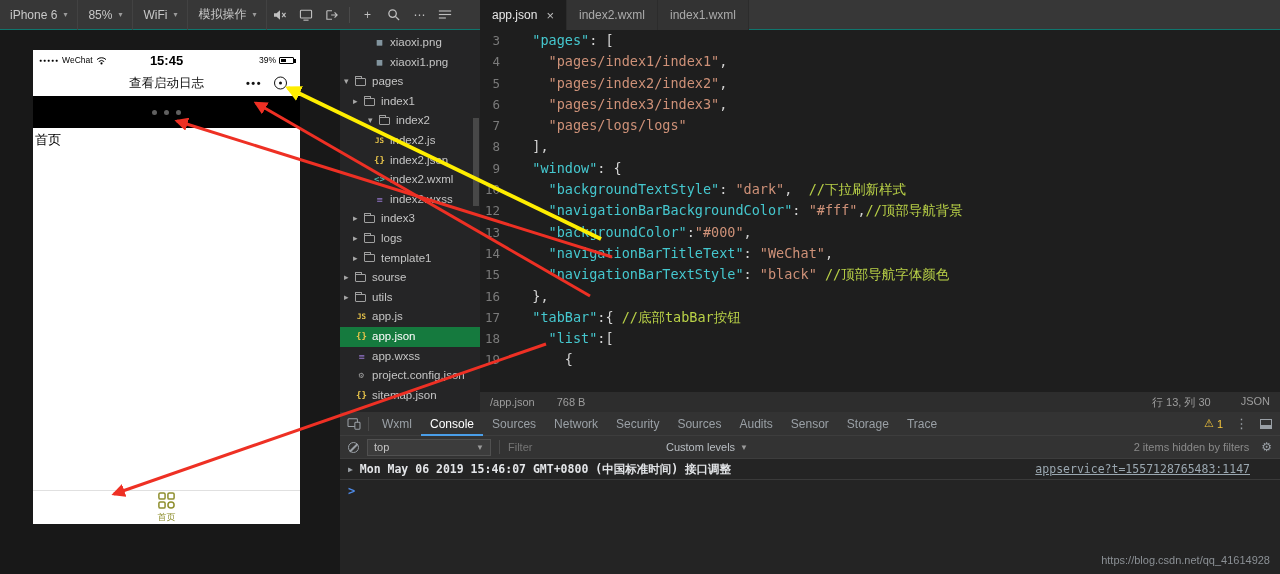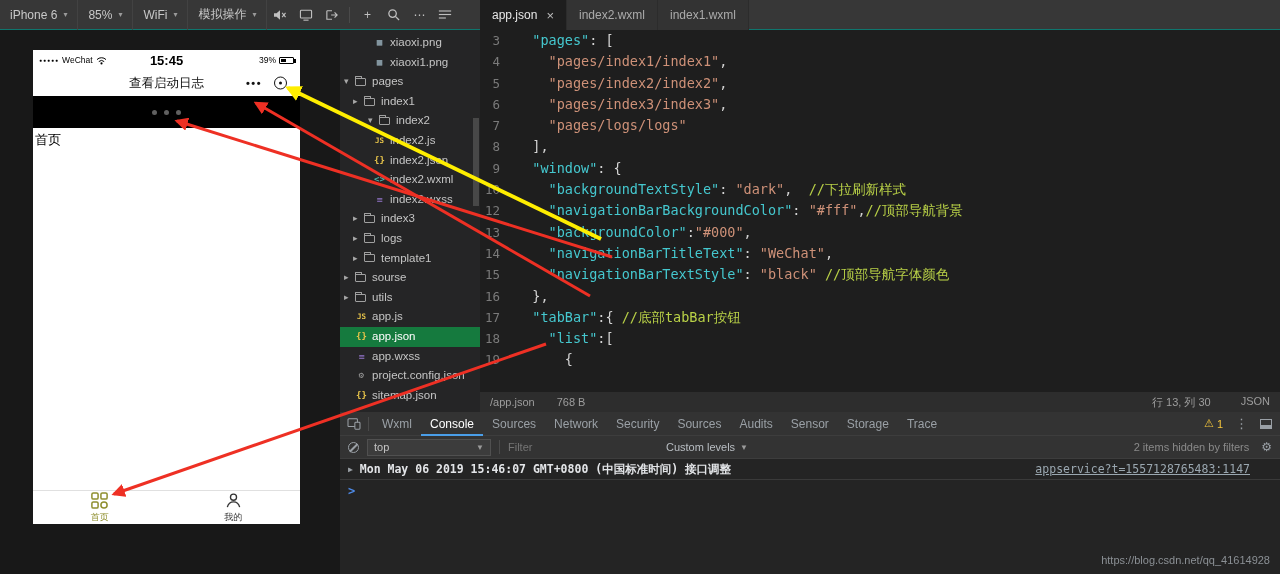--- a/index.html
+++ b/index.html
@@ -245,29 +245,20 @@
           <svg width="19" height="19" viewBox="0 0 20 20">
               <g fill="none" stroke="#8f8f2f" stroke-width="1.6">
                 <rect x="2" y="2" width="6.5" height="6.5" rx="1.5"></rect>
                 <rect x="11.5" y="2" width="6.5" height="6.5" rx="1.5"></rect>
                 <rect x="2" y="11.5" width="6.5" height="6.5" rx="1.5"></rect>
                 <rect x="11.5" y="11.5" width="6.5" height="6.5" rx="3.2"></rect>
               </g>
             </svg>
           <span class="tab-label">首页</span>
         </div>
-        <div class="p-tab">
-          <svg width="19" height="19" viewBox="0 0 20 20">
-              <g fill="none" stroke="#333" stroke-width="1.4">
-                <circle cx="10" cy="6.5" r="3.2"></circle>
-                <path d="M3.5 17c1-4 4-5.5 6.5-5.5s5.5 1.5 6.5 5.5"></path>
-              </g>
-            </svg>
-          <span class="tab-label">我的</span>
-        </div>
       </div>
     </div>
   </div>
 
   <div class="explorer">
     <div>
         <div class="ex-item" style="padding-left: 32px;">
           <span class="ic ic-img">▦</span>
           <span class="ex-label">xiaoxi.png</span>
         </div>

